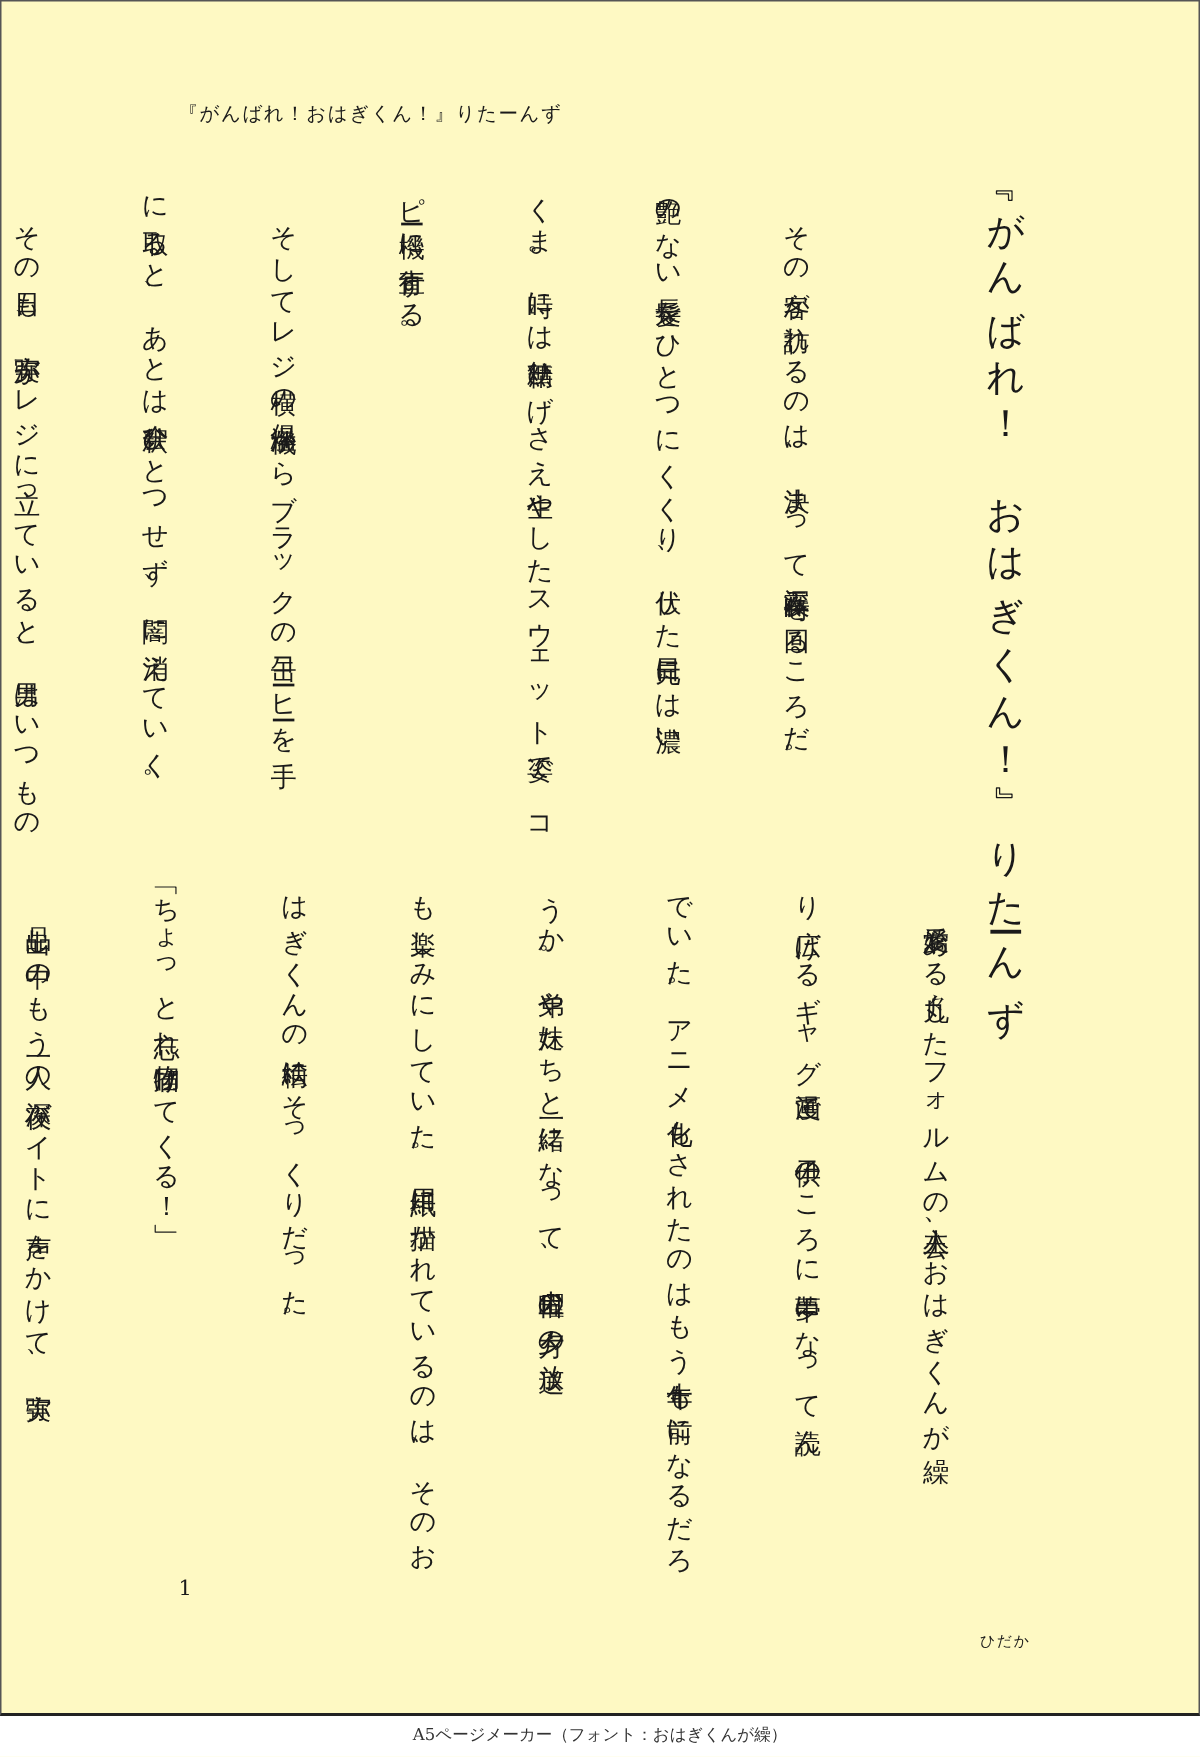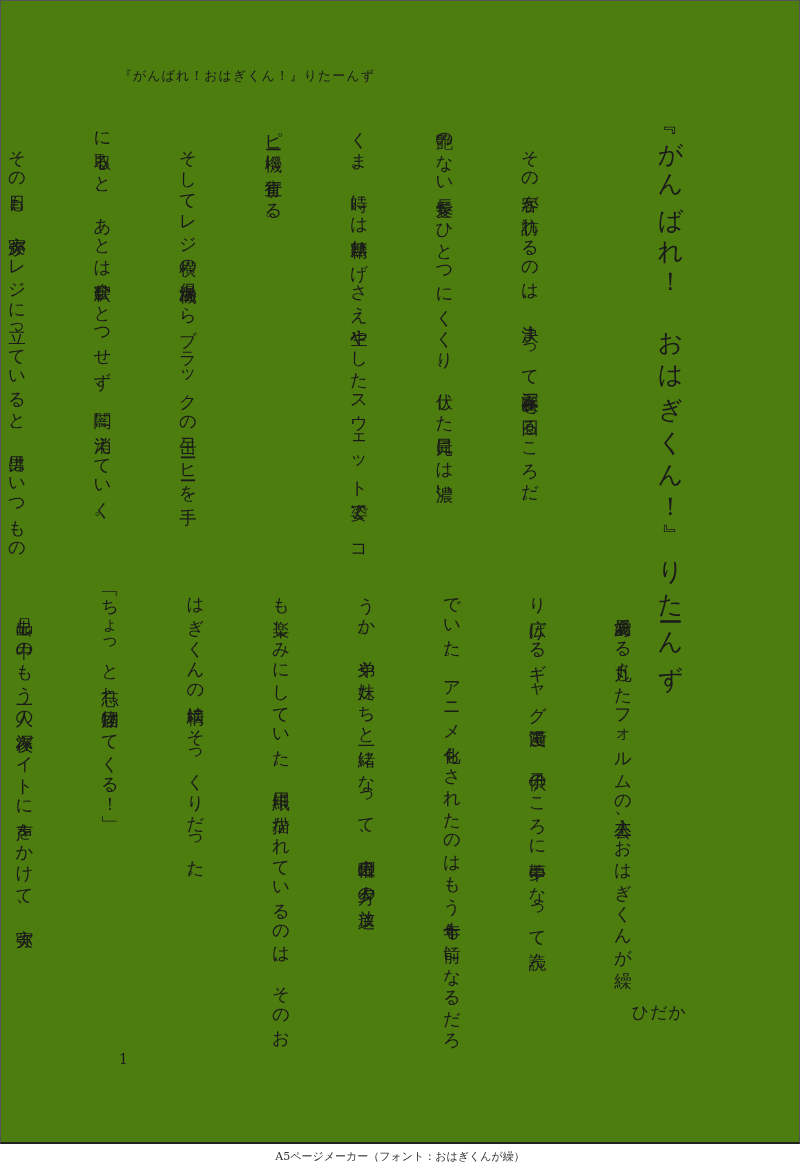--- a/index.html
+++ b/index.html
@@ -1,28 +1,28 @@
 <!DOCTYPE html>
 <html><head>
 <meta charset="utf-8">
 <style>
   html, body { margin: 0; padding: 0; background: #ffffff; }
   body { width: 800px; height: 1171px; position: relative; overflow: hidden;
          font-family: "DejaVu Serif", "Liberation Serif", serif; color: #1a1a1a; }
   .page-frame { position: absolute; left: 0; top: 0; width: 798px; height: 1141px;
-                border: 1px solid #555; border-bottom: 2px solid #222; background: #4d7c0f; }
+                border: 1px solid #555; border-bottom: 2px solid #222; background: #fef9c3; }
   .running-head { position: absolute; left: 118px; top: 66px; font-size: 13px; letter-spacing: 1px; }
   .block { position: absolute; writing-mode: vertical-rl; text-orientation: upright;
            font-size: 17.5px; line-height: 28.5px; letter-spacing: 1.6px; white-space: pre; }
   .upper { right: 198px; top: 118px; height: 430px; }
   .lower { right: 105px; top: 584px; height: 430px; }
   .title { position: absolute; right: 112px; top: 118px; writing-mode: vertical-rl;
            text-orientation: upright; font-size: 25px; letter-spacing: 4.5px; white-space: pre; }
   .page-number { position: absolute; left: 118px; top: 1050px; font-size: 14px; }
-  .author { position: absolute; right: 112px; top: 1000px; font-size: 17px; letter-spacing: 1px; }
+  .author { position: absolute; right: 112px; top: 1086px; font-size: 10px; letter-spacing: 1px; }
   .caption { position: absolute; left: 0; width: 800px; top: 1149px; text-align: center;
              font-size: 11px; color: #333; }
   .line { display: block; }
 </style>
 </head>
 <body>
 
 <div class="page-frame">
   <div class="running-head">『がんばれ！おはぎくん！』りたーんず</div>
 

